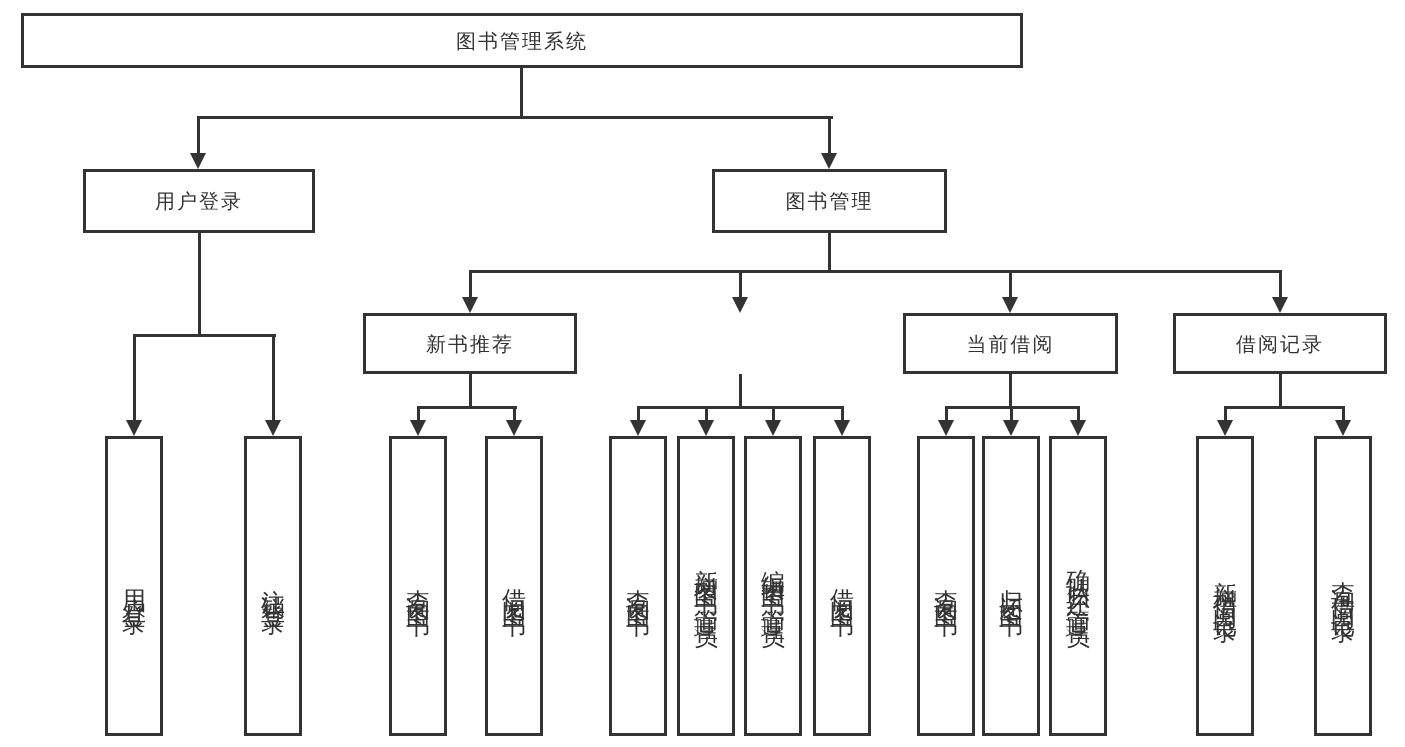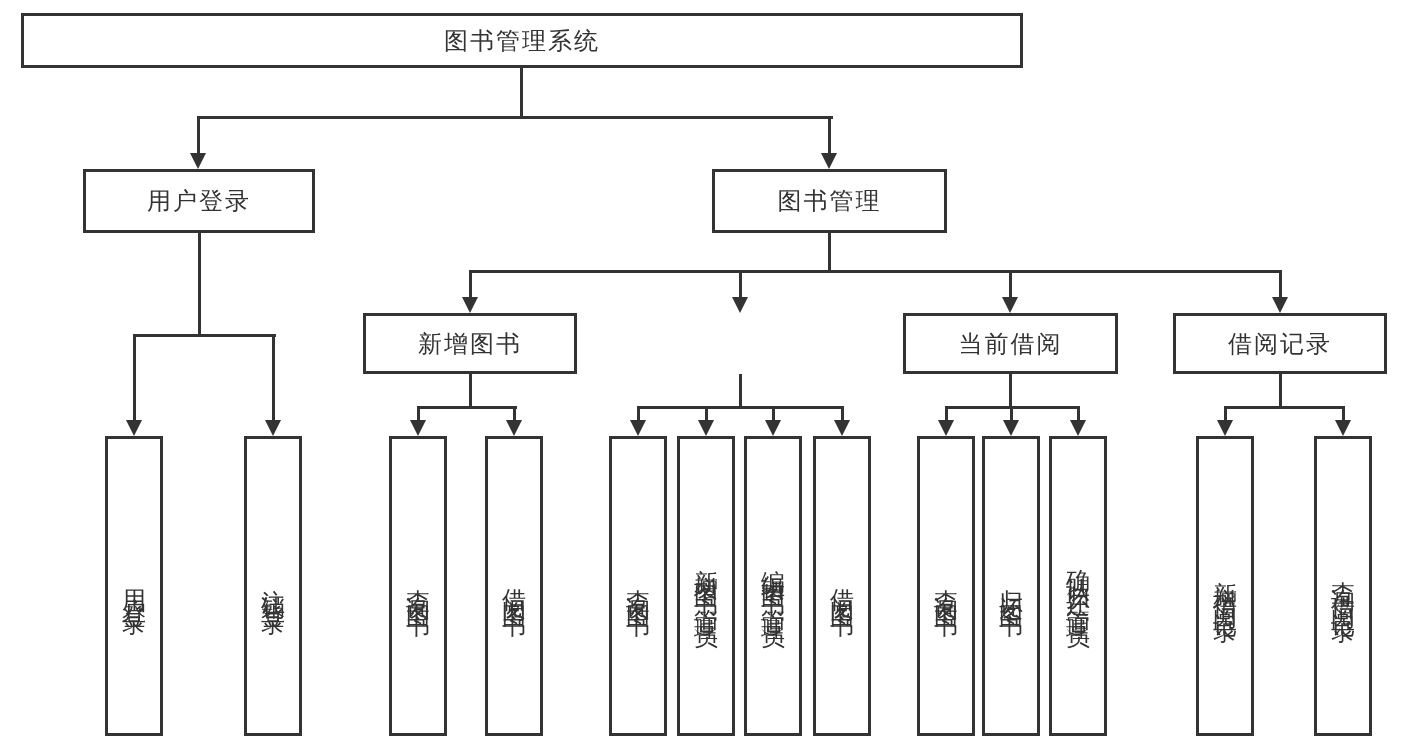--- a/index.html
+++ b/index.html
@@ -13,21 +13,21 @@
     width:1405px;height:747px;
     background:var(--bg);
     font-family:"Liberation Sans","DejaVu Sans",sans-serif;
     position:relative;overflow:hidden;
   }
   .stage{position:absolute;left:0;top:0;width:1405px;height:747px;}
   .box{
     position:absolute;box-sizing:border-box;
     background:#ffffff;border:3px solid var(--line);
     display:flex;align-items:center;justify-content:center;
-    color:var(--text);font-size:24px;line-height:1;
+    color:var(--text);font-size:20px;line-height:1;
   }
   .hbox{letter-spacing:2px;white-space:nowrap;}
   .leaf{
     writing-mode:vertical-rl;text-orientation:mixed;
     letter-spacing:8px;font-size:24px;
   }
   .vline,.hline{position:absolute;background:var(--line);}
   .vline{width:3px;}
   .hline{height:3px;}
   .arrow{
@@ -46,21 +46,21 @@
 <body>
 
 <div class="stage">
 
   <div class="box hbox" style="left:21px;top:13px;width:1002px;height:55px;">图书管理系统</div>
 
   <div class="box hbox" style="left:83px;top:169px;width:232px;height:64px;">用户登录</div>
 
   <div class="box hbox" style="left:712px;top:169px;width:235px;height:64px;text-align:right;">图书管理</div>
 
-  <div class="box hbox" style="left:363px;top:313px;width:214px;height:61px;">新增图书</div>
+  <div class="box hbox" style="left:363px;top:313px;width:214px;height:61px;">新书推荐</div>
 
 
   <div class="box hbox" style="left:903px;top:313px;width:215px;height:61px;">当前借阅</div>
 
   <div class="box hbox" style="left:1173px;top:313px;width:214px;height:61px;">借阅记录</div>
 
   <div class="box leaf" style="left:105px;top:436px;width:58px;height:300px;">用户登录</div>
 
   <div class="box leaf" style="left:244px;top:436px;width:58px;height:300px;">注销登录</div>
 

